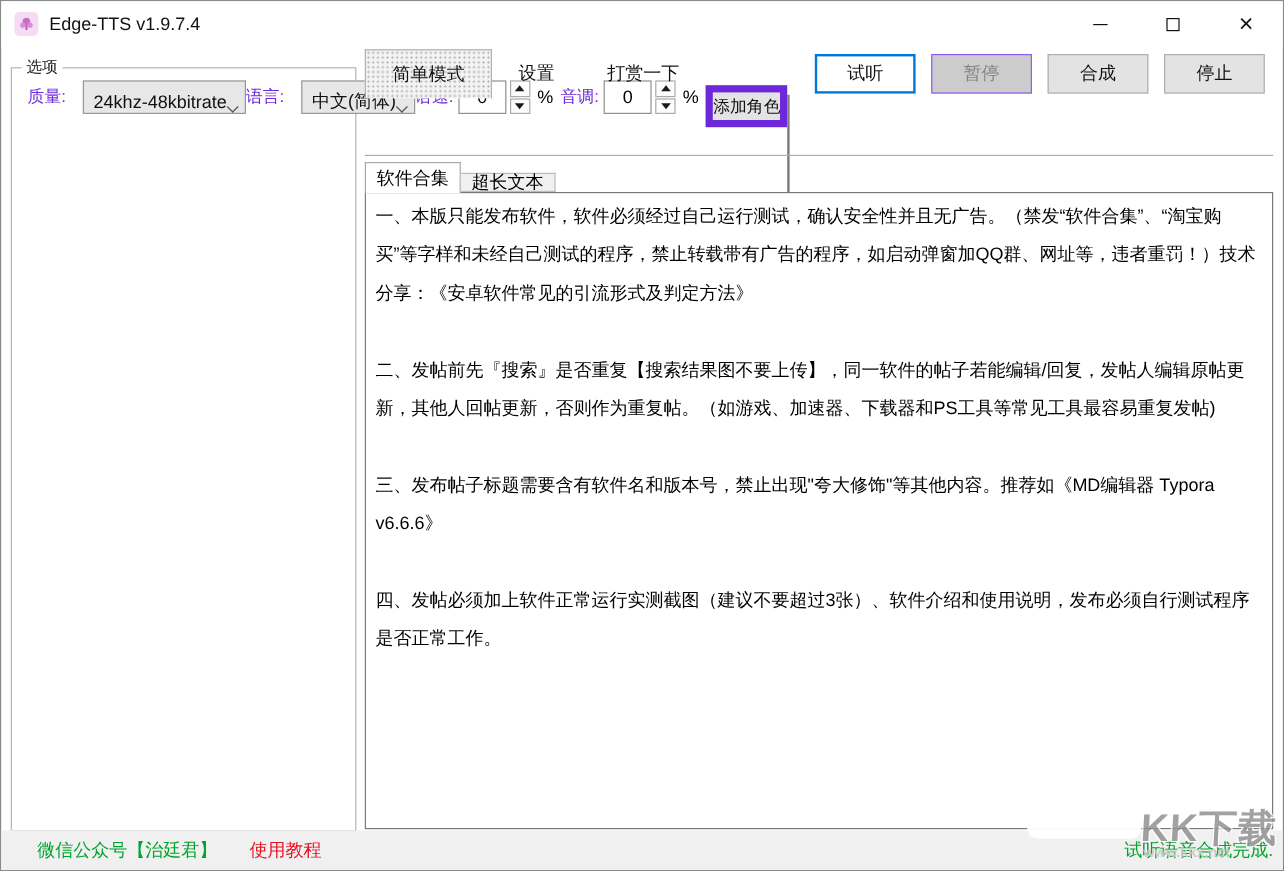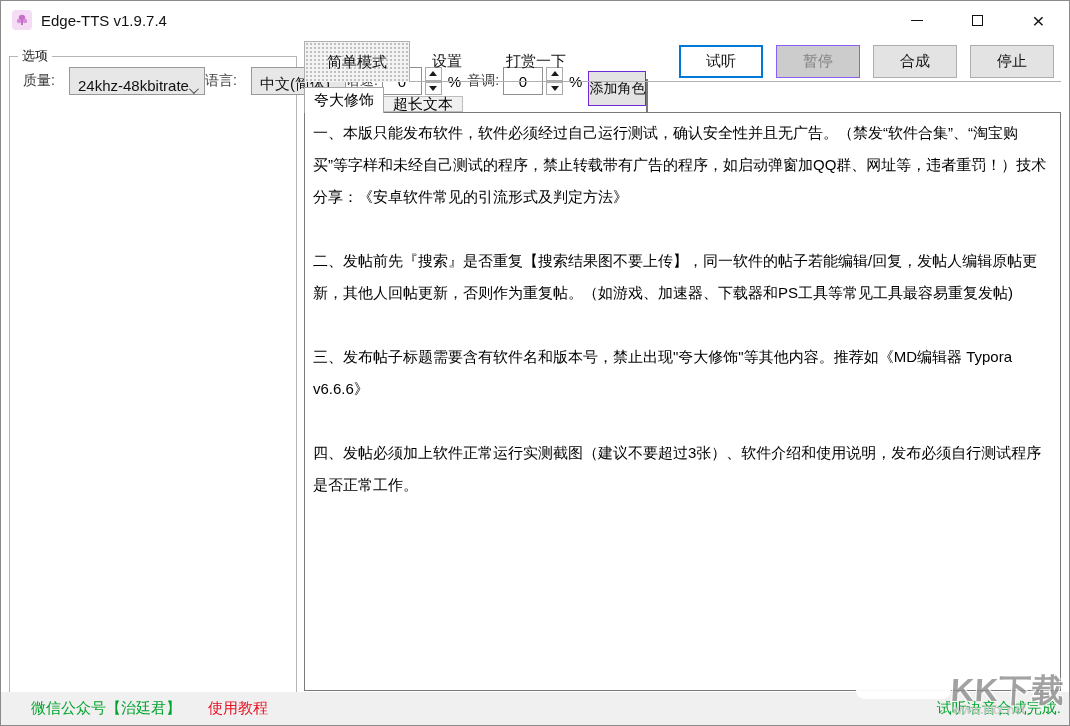--- a/index.html
+++ b/index.html
@@ -24,21 +24,21 @@
   .glyph-min { width:12px; height:1px; background:#111; }
   .glyph-max { width:11px; height:11px; border:1px solid #111; background:transparent; }
   .glyph-close { font-size:21px; line-height:1; color:#111; font-weight:400; }
 
   
   .options-group { position:absolute; left:8px; top:55px; width:288px; height:637px;
     border:1px solid #b5b5b5; padding:10px 13px 8px 13px; display:flex; }
   .group-label { position:absolute; top:-10px; left:8px; background:#fff; padding:0 4px;
     font-size:13px; color:#1a1a1a; }
   .form-row { display:flex; align-items:center; height:28px; margin-bottom:11px; flex:0 0 auto; }
-  .form-label { width:46px; font-size:14px; color:#404040; flex:0 0 auto; }
+  .form-label { width:46px; font-size:14px; color:#6d28d9; flex:0 0 auto; }
   .combo { flex:1; height:28px; background:#e7e7e7; border:1px solid #989898;
     display:flex; align-items:flex-end; padding:0 8px; position:relative; cursor:default; }
   .combo-text { font-size:15px; color:#111; flex:1; white-space:nowrap; overflow:hidden; }
   .chev-down { width:7px; height:7px; border-right:1.6px solid #4d4d4d; border-bottom:1.6px solid #4d4d4d;
     transform:rotate(45deg) translateY(-2px); flex:0 0 auto; }
   
   .spin-row { display:flex; align-items:center; height:28px; margin-bottom:13px; flex:0 0 auto; }
   .spin-row .form-label { width:auto; margin-right:4px; }
   .spin { display:flex; align-items:stretch; height:28px; }
   .spin-input { width:40px; height:28px; border:1px solid #8f8f8f; background:#fff;
@@ -46,34 +46,34 @@
   .spin-btns { display:flex; flex-direction:column; width:17px; margin-left:3px; }
   .spin-btn { flex:1; background:#fdfdfd; border:1px solid #ababab; display:flex;
     align-items:center; justify-content:center; }
   .spin-btn + .spin-btn { margin-top:1px; }
   .tri-up { width:0; height:0; border-left:4px solid transparent; border-right:4px solid transparent;
     border-bottom:5px solid #1a1a1a; }
   .tri-down { width:0; height:0; border-left:4px solid transparent; border-right:4px solid transparent;
     border-top:5px solid #1a1a1a; }
   .pct { font-size:15px; margin:0 6px 0 6px; }
   .add-role-btn { margin-top:4px; height:35px; flex:0 0 auto; background:#e3e3e3;
-    border:1px solid #6d28d9; font-size:14px; font-family:inherit; color:#111; cursor:default; }
+    border:6px solid #6d28d9; font-size:14px; font-family:inherit; color:#111; cursor:default; }
   .role-list { margin-top:12px; flex:1; background:#fff; border:1px solid #7a7a7a;
     position:relative; overflow:hidden; }
   .hscrollbar { position:absolute; left:1px; right:1px; bottom:1px; height:18px;
     background:#f1f1f1; display:flex; align-items:center; }
   .scroll-arrow { width:18px; height:18px; display:flex; align-items:center; justify-content:center; }
   .chev-left { width:7px; height:7px; border-left:2px solid #555; border-bottom:2px solid #555; transform:rotate(45deg); margin-left:4px; }
   .chev-right { width:7px; height:7px; border-right:2px solid #555; border-top:2px solid #555; transform:rotate(45deg); margin-right:4px; }
   .scroll-track { flex:1; height:18px; position:relative; }
   .scroll-thumb { position:absolute; left:2px; top:0; height:18px; width:56%; background:#cdcdcd; }
 
   
   .right-panel { position:absolute; left:303px; top:40px; right:8px; bottom:34px;
-    display:flex; flex-direction:column; }
+    display:flex; flex-direction:column;gap:48px; }
   .mode-tabbar { height:40px; display:flex; align-items:stretch; position:relative; flex:0 0 auto; }
   .mode-tab { display:flex; align-items:center; justify-content:center; font-size:15px;
     padding:0 22px; cursor:default; color:#111; }
   .mode-tab.active { background-color:#f3f3f3;
     background-image:radial-gradient(circle, #bfbfbf 1px, rgba(0,0,0,0) 1.1px);
     background-size:4px 4px;
     border:1px solid #b0b0b0; border-bottom:none; margin-bottom:-1px; z-index:2; }
   .action-btns { position:absolute; right:7px; top:4px; display:flex; gap:13px; }
   .act-btn { width:84px; height:33px; font-size:15px; font-family:inherit;
     background:#e3e3e3; border:1px solid #aeaeae; color:#111; cursor:default; }
@@ -207,21 +207,21 @@
       <div class="mode-tab">打赏一下</div>
       <div class="action-btns">
         <button class="act-btn focused">试听</button>
         <button class="act-btn disabled">暂停</button>
         <button class="act-btn">合成</button>
         <button class="act-btn">停止</button>
       </div>
     </div>
     <div class="tab-pane">
       <div class="text-tabbar">
-        <div class="text-tab active">夸大修饰</div>
+        <div class="text-tab active">软件合集</div>
         <div class="text-tab inactive">超长文本</div>
       </div>
       <div class="editor">一、本版只能发布软件，软件必须经过自己运行测试，确认安全性并且无广告。（禁发“软件合集”、“淘宝购买”等字样和未经自己测试的程序，禁止转载带有广告的程序，如启动弹窗加QQ群、网址等，违者重罚！）技术分享：《安卓软件常见的引流形式及判定方法》
 
 二、发帖前先『搜索』是否重复【搜索结果图不要上传】，同一软件的帖子若能编辑/回复，发帖人编辑原帖更新，其他人回帖更新，否则作为重复帖。（如游戏、加速器、下载器和PS工具等常见工具最容易重复发帖)
 
 三、发布帖子标题需要含有软件名和版本号，禁止出现"夸大修饰"等其他内容。推荐如《MD编辑器 Typora v6.6.6》
 
 四、发帖必须加上软件正常运行实测截图（建议不要超过3张）、软件介绍和使用说明，发布必须自行测试程序是否正常工作。</div>
     </div>

